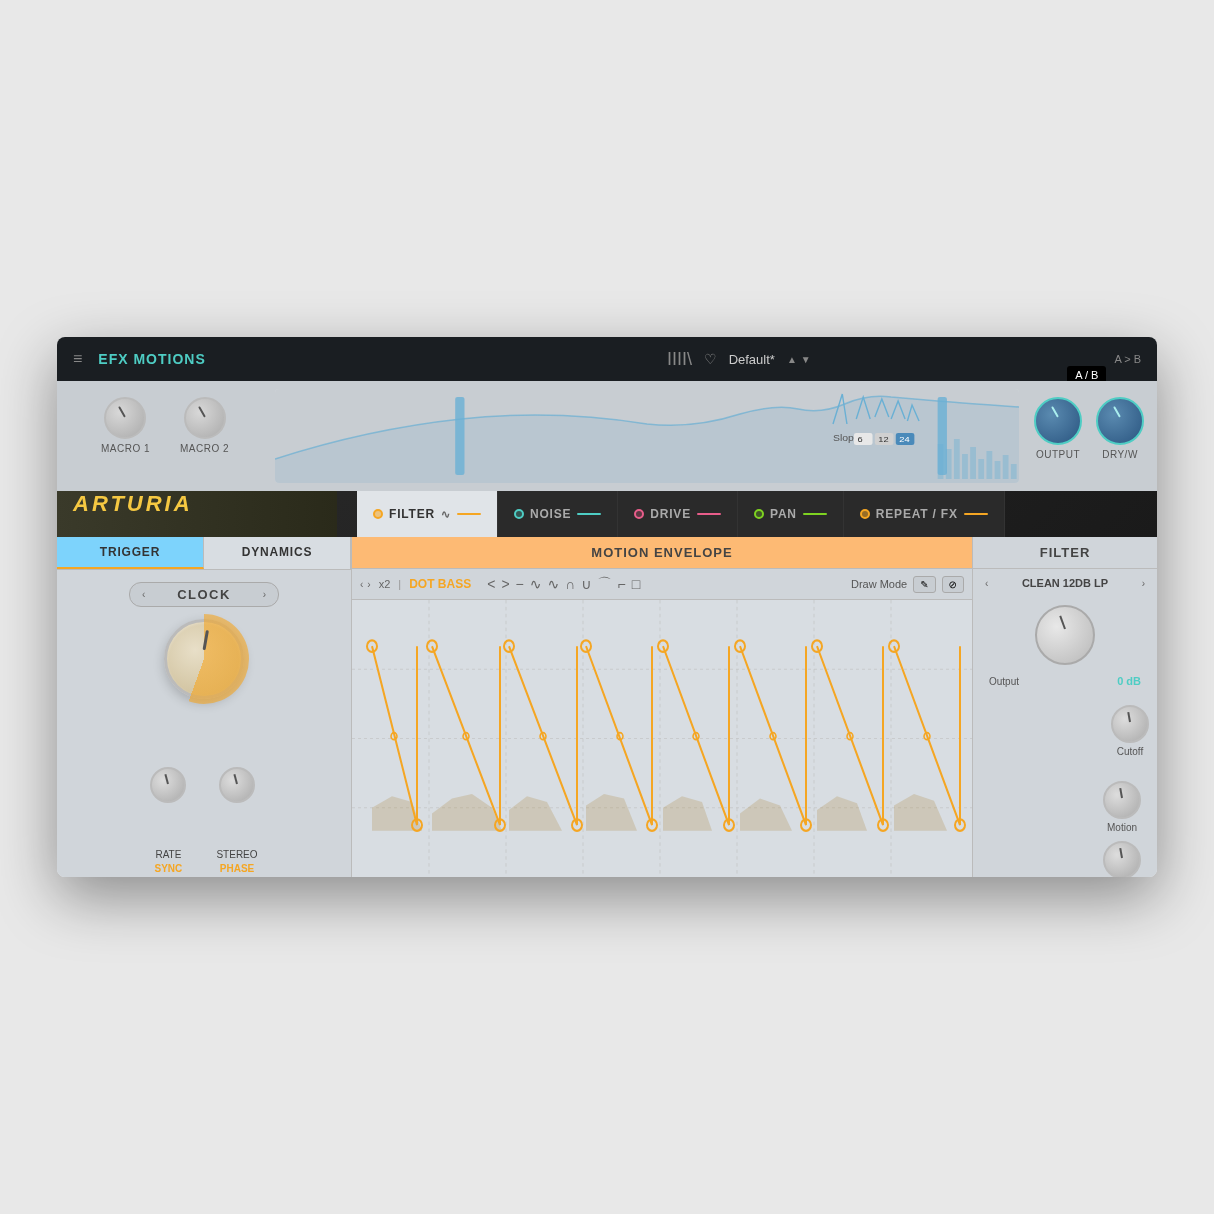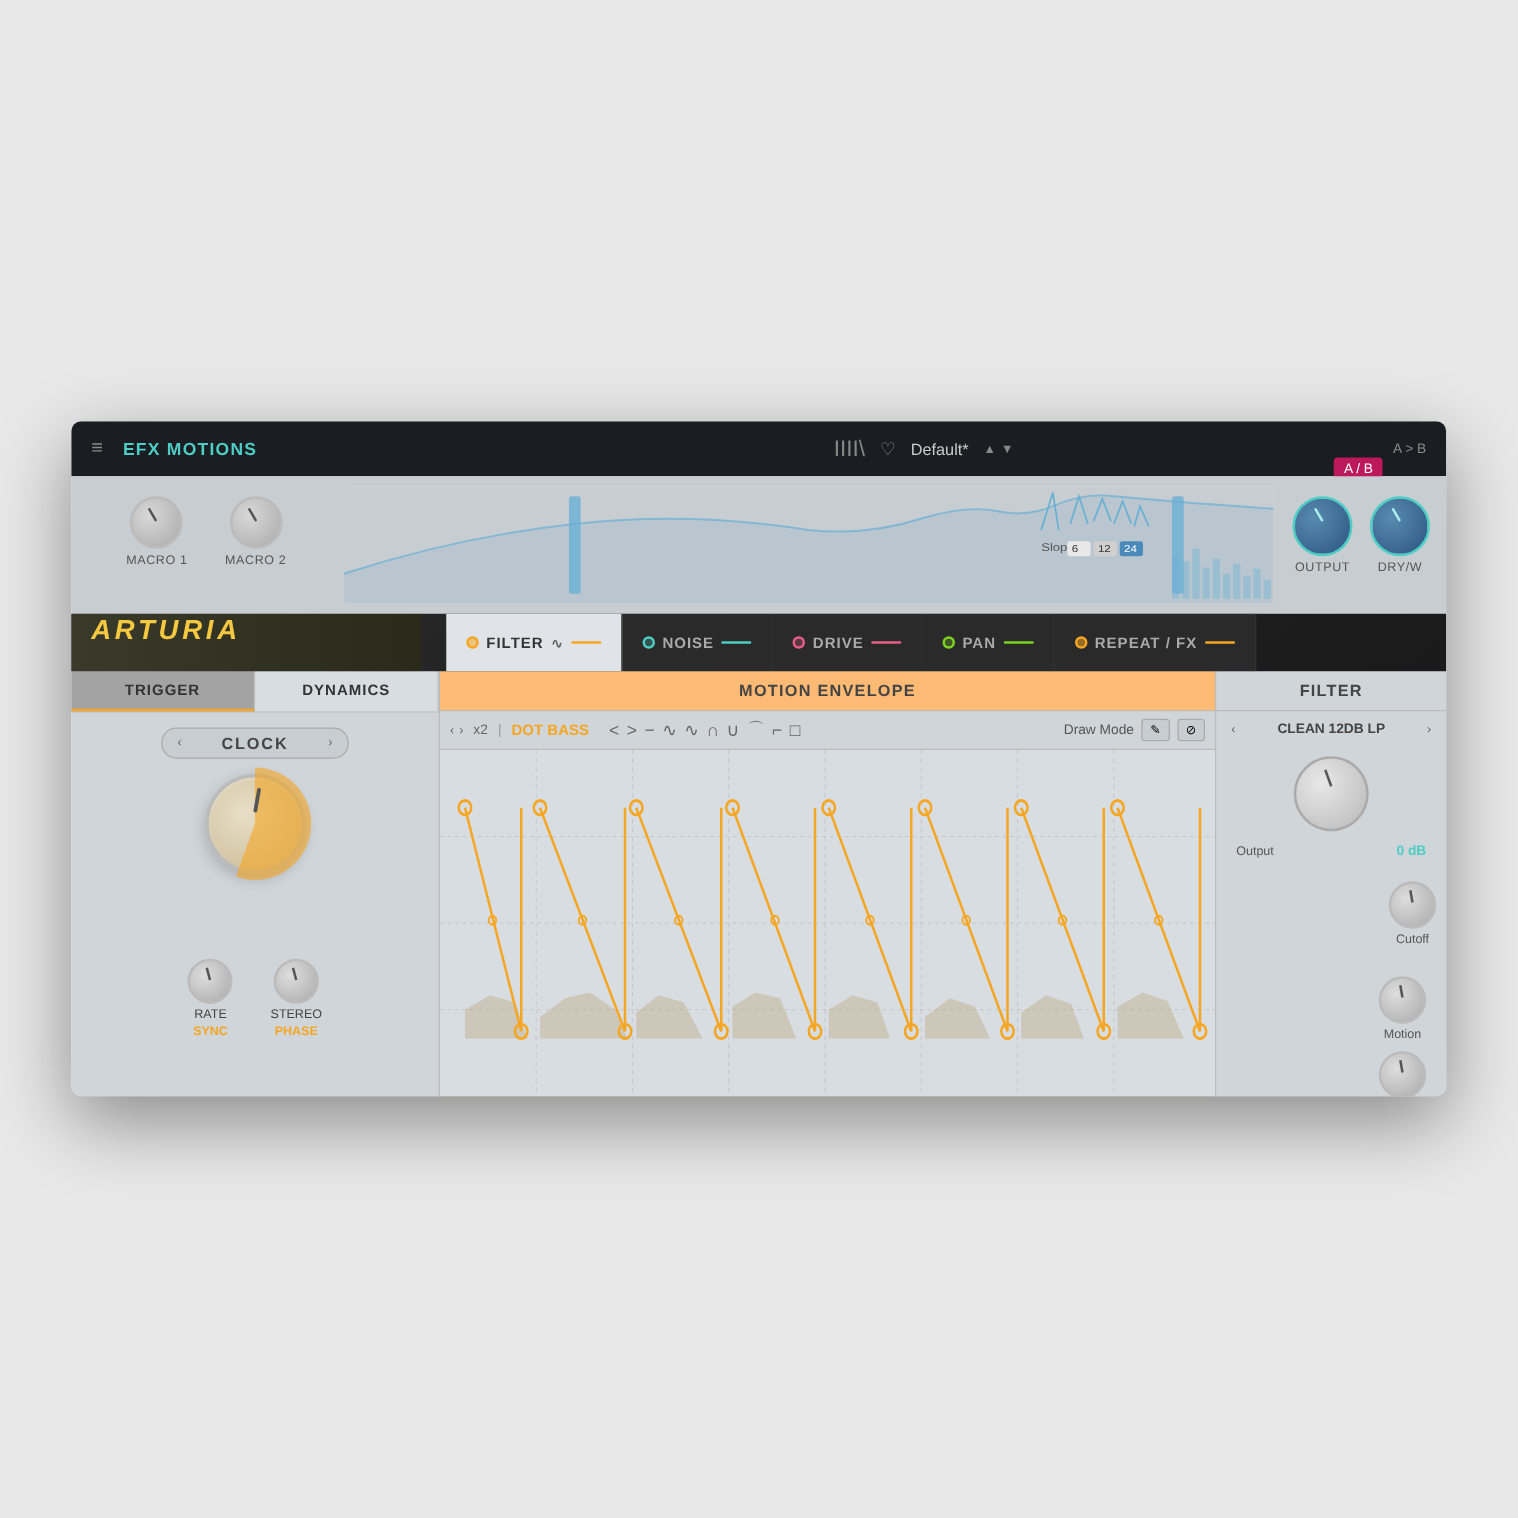--- a/index.html
+++ b/index.html
@@ -67,21 +67,21 @@
       color: #888;
       font-size: 10px;
       cursor: pointer;
     }
     .ab-section {
       display: flex;
       align-items: center;
       gap: 8px;
     }
     .ab-btn {
-      background: #be185d;
+      background: #000000;
       color: #fff;
       border: none;
       padding: 3px 8px;
       border-radius: 3px;
       font-size: 11px;
       cursor: pointer;
       margin-top: 32px;
     }
     .ab-arrow {
       color: #888;
@@ -280,21 +280,21 @@
       padding: 8px;
       font-size: 12px;
       font-weight: 600;
       letter-spacing: 0.8px;
       cursor: pointer;
       background: #d8dde2;
       color: #333;
       border-right: 1px solid #bbb;
     }
     .panel-tab-active {
-      background: #a3a3a3;
+      background: #7dd3fc;
       border-bottom: 2px solid #f5a623;
     }
     .trigger-content {
       padding: 12px;
       display: flex;
       flex-direction: column;
       align-items: center;
       gap: 8px;
     }
     .clock-selector {
@@ -382,20 +382,21 @@
       position: absolute;
       top: 5px;
       left: 50%;
       transform: translateX(-50%) rotate(-15deg);
       transform-origin: bottom center;
     }
     .knob-label-main {
       font-size: 10px;
       color: #444;
       text-transform: uppercase;
+      margin-top: 43px;
     }
     .knob-label-sub {
       font-size: 10px;
       color: #f5a623;
       font-weight: 600;
     }
 
     
     .center-panel {
       flex: 1;

